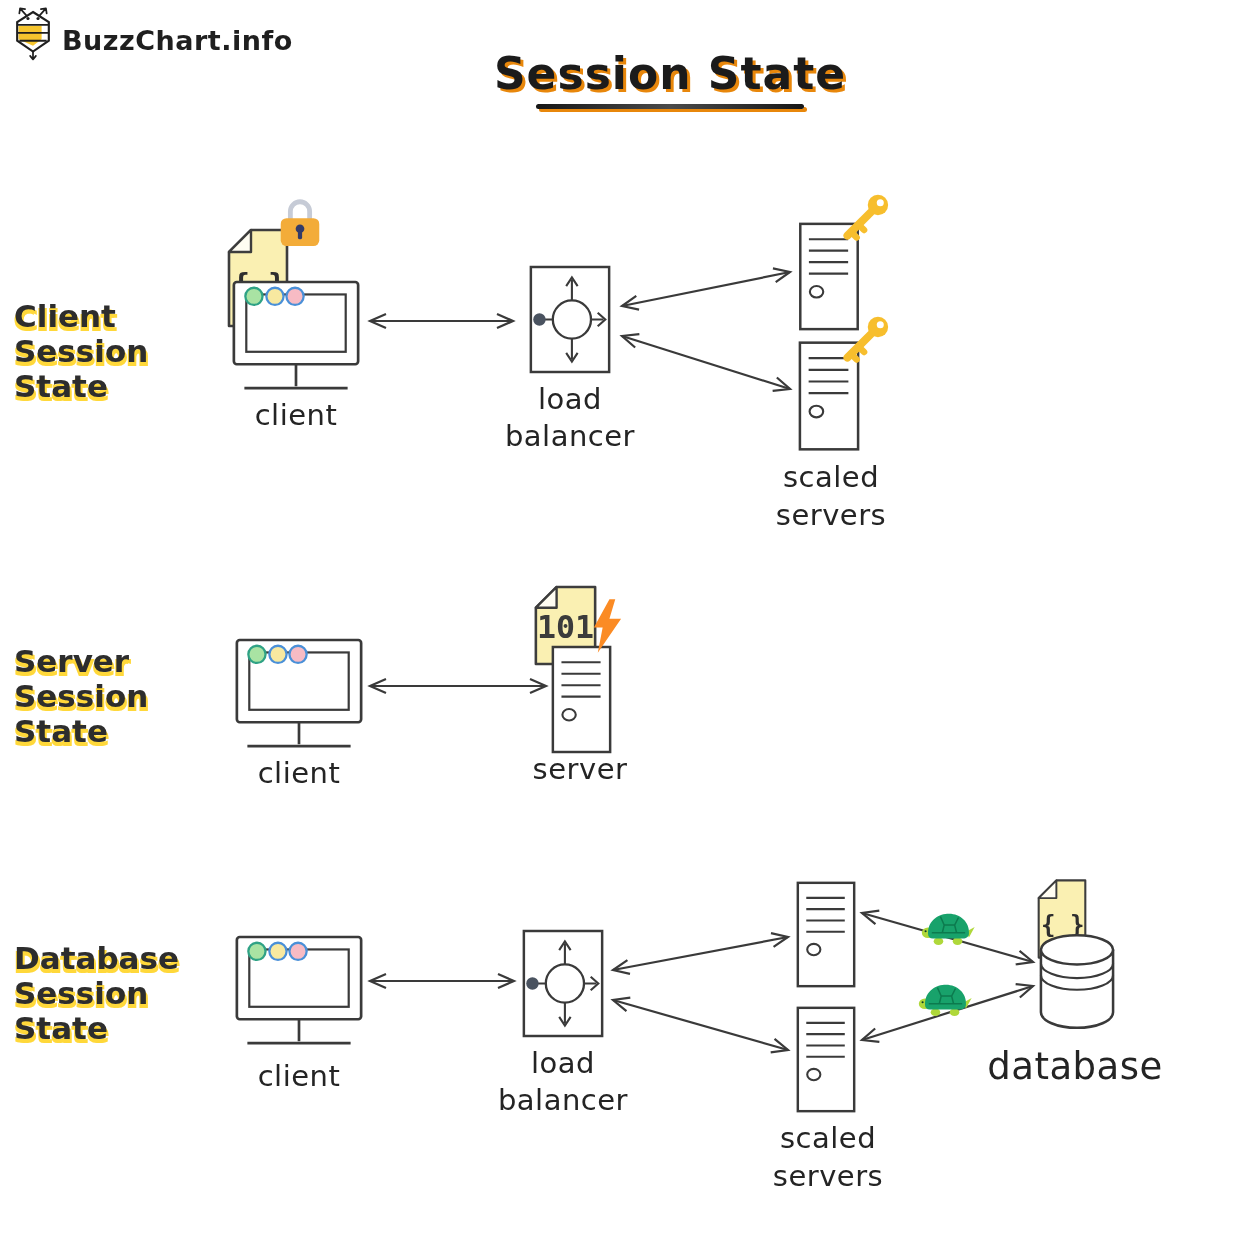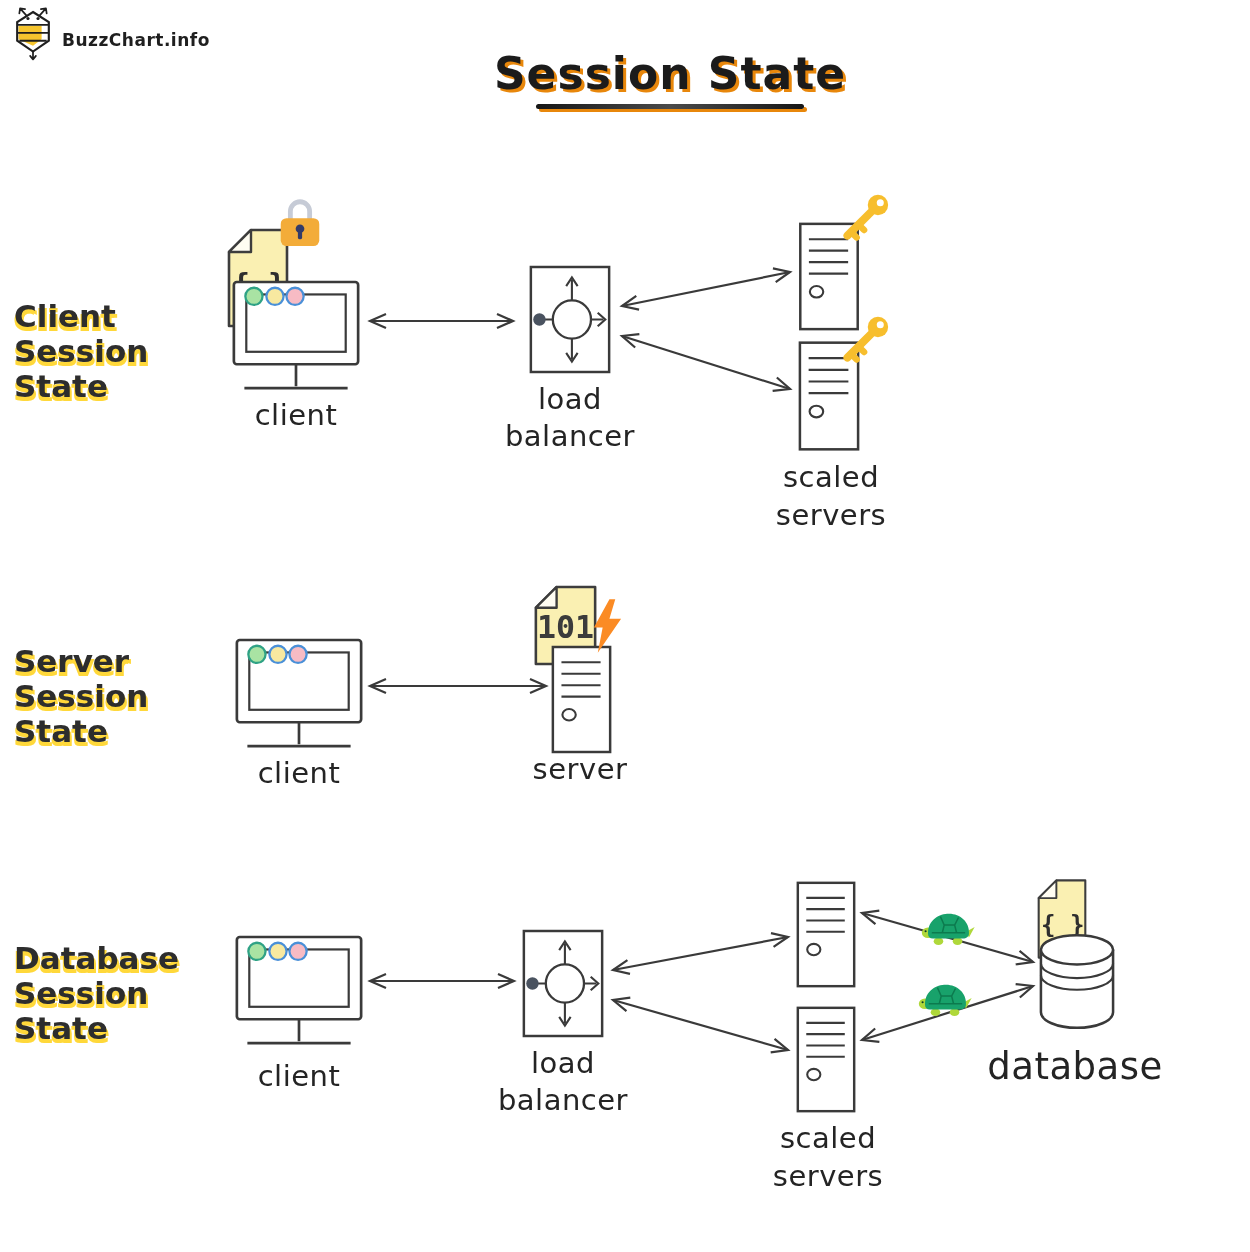--- a/index.html
+++ b/index.html
@@ -4,21 +4,21 @@
 <style>
   html,body{margin:0;padding:0;background:#fff;}
   #canvas{
     position:relative;width:1250px;height:1252px;background:#ffffff;overflow:hidden;
     font-family:"DejaVu Sans","Liberation Sans",sans-serif;color:#2b2b2b;
   }
   .abs{position:absolute;}
   svg{display:block;}
 
   .logo-wrap{left:10px;top:6px;display:flex;align-items:center;gap:6px;}
-  .logo-text{font-size:17px;font-weight:700;color:#1f1f1f;letter-spacing:.5px;padding-top:10px;}
+  .logo-text{font-size:27px;font-weight:700;color:#1f1f1f;letter-spacing:.5px;padding-top:10px;}
 
   .title-wrap{left:470px;top:48px;width:400px;text-align:center;}
   .title{font-size:44px;font-weight:700;color:#1b1b1b;text-shadow:3px 3px 0 #E8870B;letter-spacing:1px;}
   .title-underline{width:268px;height:5px;margin:5px auto 0;border-radius:3px;
     background:linear-gradient(90deg,#161616,#4a4a4a,#161616);
     box-shadow:3px 3px 0 #E8870B;}
 
   .row-label{font-size:31px;font-weight:700;color:#2d2d2d;line-height:35px;
     text-shadow:2px 4px 0 #FFD83A,-1px 4px 0 #FFD83A;}
 

